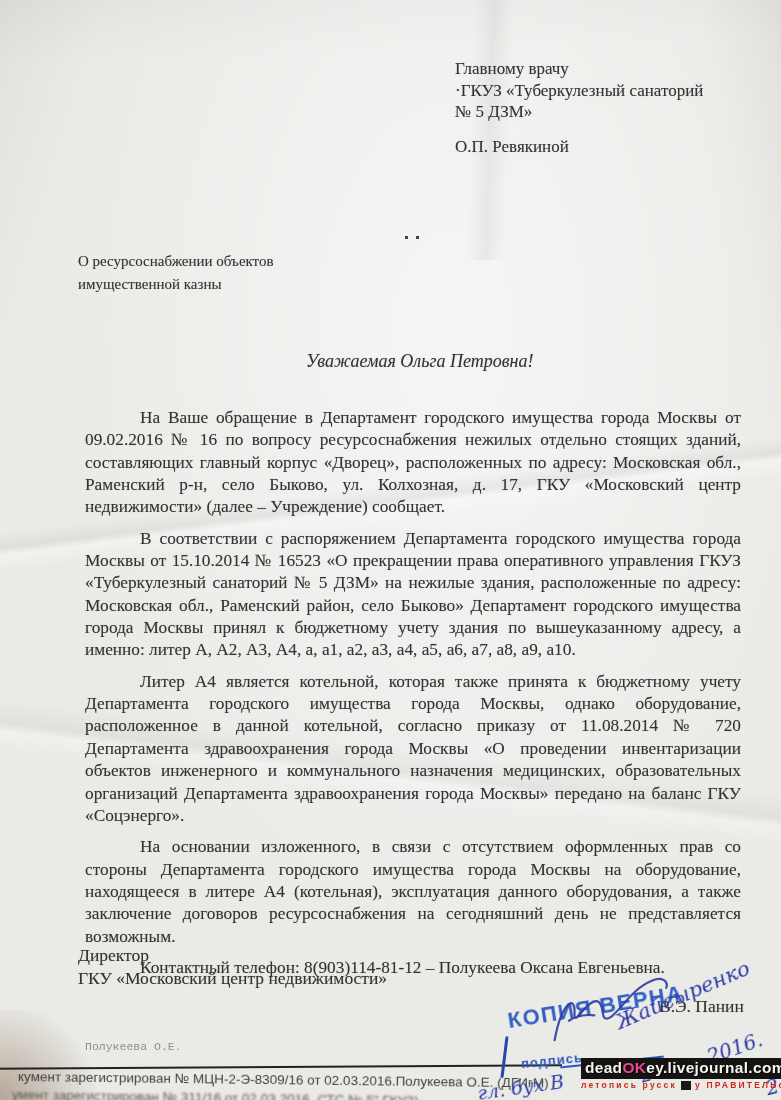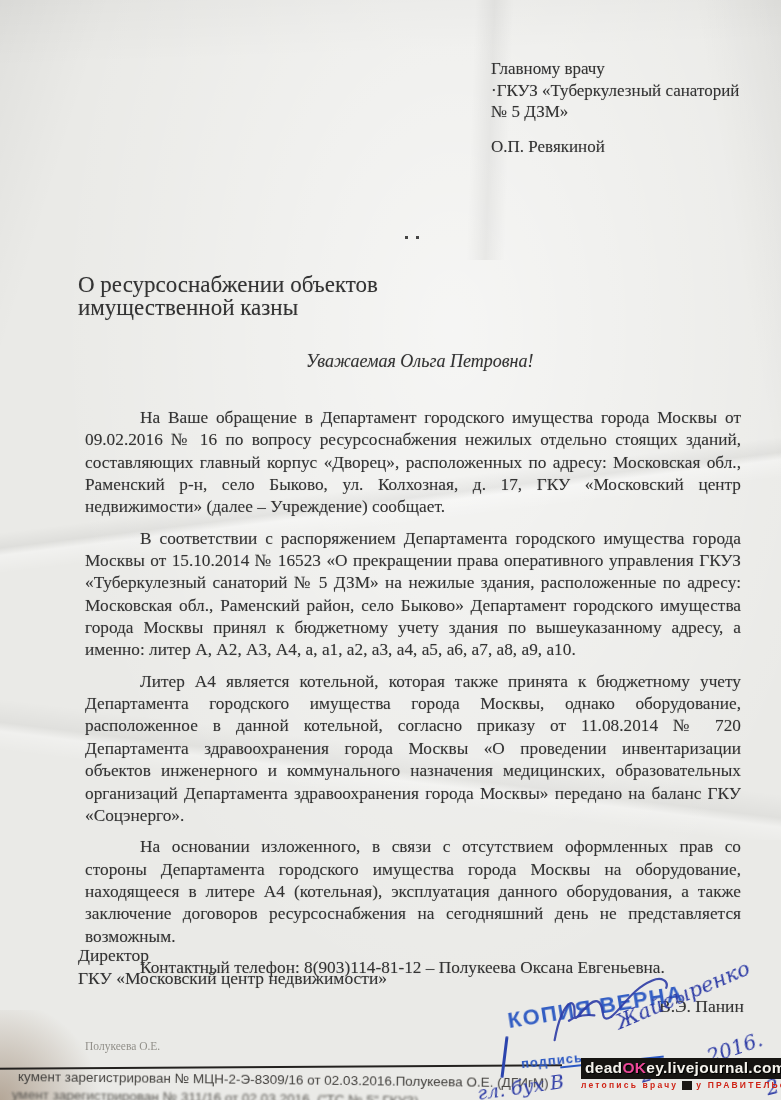--- a/index.html
+++ b/index.html
@@ -17,31 +17,31 @@
   .crease{position:absolute;pointer-events:none;}
   .crease1{left:0;top:420px;width:781px;height:160px;
     background:linear-gradient(173deg, rgba(0,0,0,0) 44%, rgba(0,0,0,0.05) 50%, rgba(255,255,255,0.35) 53%, rgba(0,0,0,0) 60%);}
   .crease2{left:0;top:700px;width:781px;height:140px;
     background:linear-gradient(187deg, rgba(0,0,0,0) 40%, rgba(0,0,0,0.045) 50%, rgba(255,255,255,0.3) 54%, rgba(0,0,0,0) 62%);}
   .crease3{left:430px;top:0;width:120px;height:260px;
     background:linear-gradient(92deg, rgba(0,0,0,0) 35%, rgba(0,0,0,0.05) 50%, rgba(0,0,0,0) 65%);}
   .corner-shadow{left:0;top:1010px;width:110px;height:90px;
     background:radial-gradient(circle at 0% 100%, rgba(115,85,55,0.45), rgba(115,85,55,0) 70%);}
   .typed{text-shadow:0 0 1px rgba(80,80,80,0.35);}
-  .addressee{position:absolute;left:455px;top:58px;font-size:17px;line-height:21.5px;margin-left:36px;}
+  .addressee{position:absolute;left:455px;top:58px;font-size:17px;line-height:21.5px;}
   .addressee .name{margin-top:13px;}
   .dots{position:absolute;left:405px;top:225px;}
   .dots i{display:inline-block;width:3px;height:3px;background:#454545;margin-right:8px;filter:blur(0.3px);}
-  .subject{position:absolute;left:78px;top:250px;font-size:23px;line-height:22.5px;margin-top:24px;}
+  .subject{position:absolute;left:78px;top:250px;font-size:15px;line-height:22.5px;}
   .salutation{position:absolute;left:306px;top:351px;font-size:18px;font-style:italic;}
   .body-text{position:absolute;left:76px;top:398px;width:674px;font-size:17.3px;line-height:22.35px;text-align:justify;}
   .body-text p{margin:9px;text-indent:55px;}
   .sig-block{position:absolute;left:78px;top:944px;font-size:17.5px;line-height:23px;}
   .sig-name{position:absolute;left:659px;top:968px;font-size:17.5px;margin-top:28px;}
-  .executor{position:absolute;left:85px;top:1040px;font-family:Liberation Serif, serif;
+  .executor{position:absolute;left:85px;top:1040px;font-family:Liberation Mono, monospace;
     font-size:11.5px;color:#92908a;filter:blur(0.35px);}
   .sep-line{position:absolute;left:-4px;top:1066px;width:566px;height:2.4px;background:#23211f;
     transform:rotate(-0.35deg);filter:blur(0.3px);}
   .reg1{position:absolute;left:18px;top:1069px;width:560px;font-family:"Liberation Sans",sans-serif;
     font-size:13.5px;color:#44423f;transform:rotate(0.7deg);transform-origin:left top;filter:blur(0.45px);white-space:nowrap;}
   .reg2{position:absolute;left:12px;top:1087px;width:560px;font-family:"Liberation Sans",sans-serif;
     font-size:13.5px;color:#5a5853;transform:rotate(0.9deg);transform-origin:left top;filter:blur(1.3px);white-space:nowrap;}
   
   .stamp-copy{position:absolute;left:510px;top:1008px;font-family:"Liberation Sans",sans-serif;
     font-weight:bold;font-size:22px;letter-spacing:1.5px;color:#2a57c2;transform:rotate(-9deg);
@@ -131,19 +131,19 @@
   </svg>
   <div class="hand hand-name">Жайсыренко</div>
   <div class="hand hand-year">2016.</div>
   <div class="hand hand-num">24.</div>
   <div class="hand hand-acct">гл. бух  В</div>
   <div class="hand hand-edge">2</div>
 
   <div class="wm">
     <div class="wm-site"><span>dead</span><span class="wm-ok">OK</span><span>ey.livejournal.com</span></div>
     <div class="wm-tag">
-      <span>летопись врачу</span>
+      <span>летопись русск</span>
       <span class="wm-icon"></span>
       <span>у ПРАВИТЕЛЬс</span>
     </div>
   </div>
 
 </div>
 
 </body></html>

